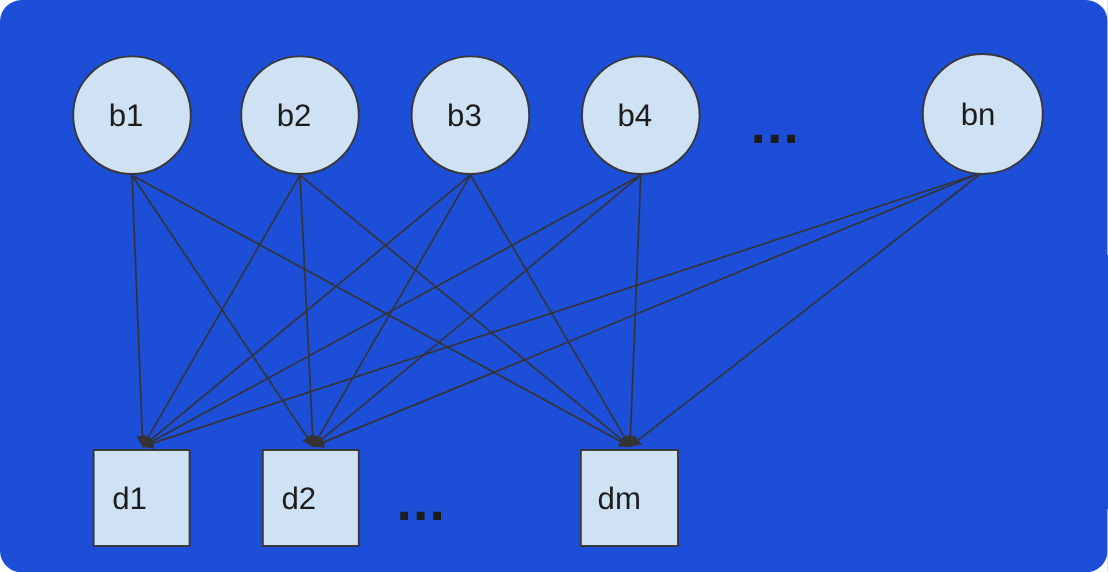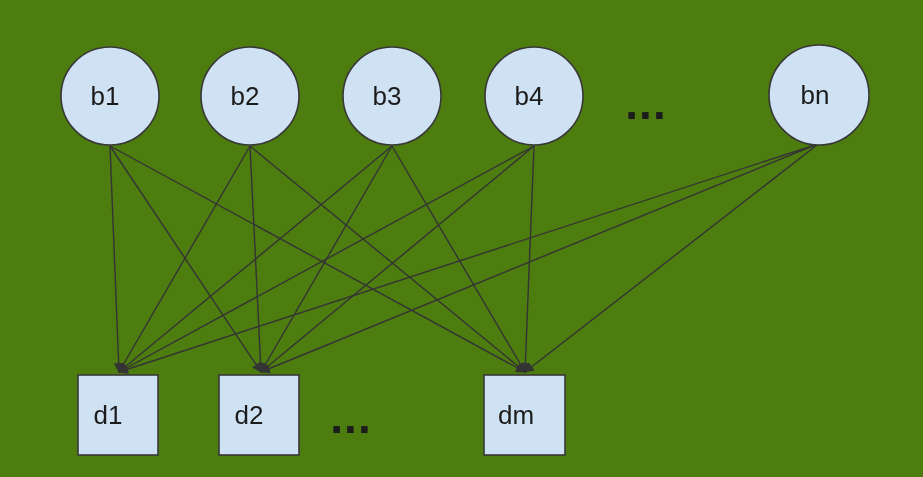--- a/index.html
+++ b/index.html
@@ -8,21 +8,22 @@
     background: #ffffff;
     width: 923px;
     height: 477px;
     overflow: hidden;
     font-family: "Liberation Sans", sans-serif;
   }
   .canvas-wrap {
     position: relative;
     width: 923px;
     height: 477px;
-    background: #4d7c0f;
+    background: #1d4ed8;
+    border-radius: 18px;
   }
   svg text.node-label {
     font-family: "Liberation Sans", sans-serif;
     font-size: 26px;
     text-anchor: middle;
   }
   svg text.ellipsis-label {
     font-family: "Liberation Sans", sans-serif;
     font-size: 46px;
     font-weight: bold;

